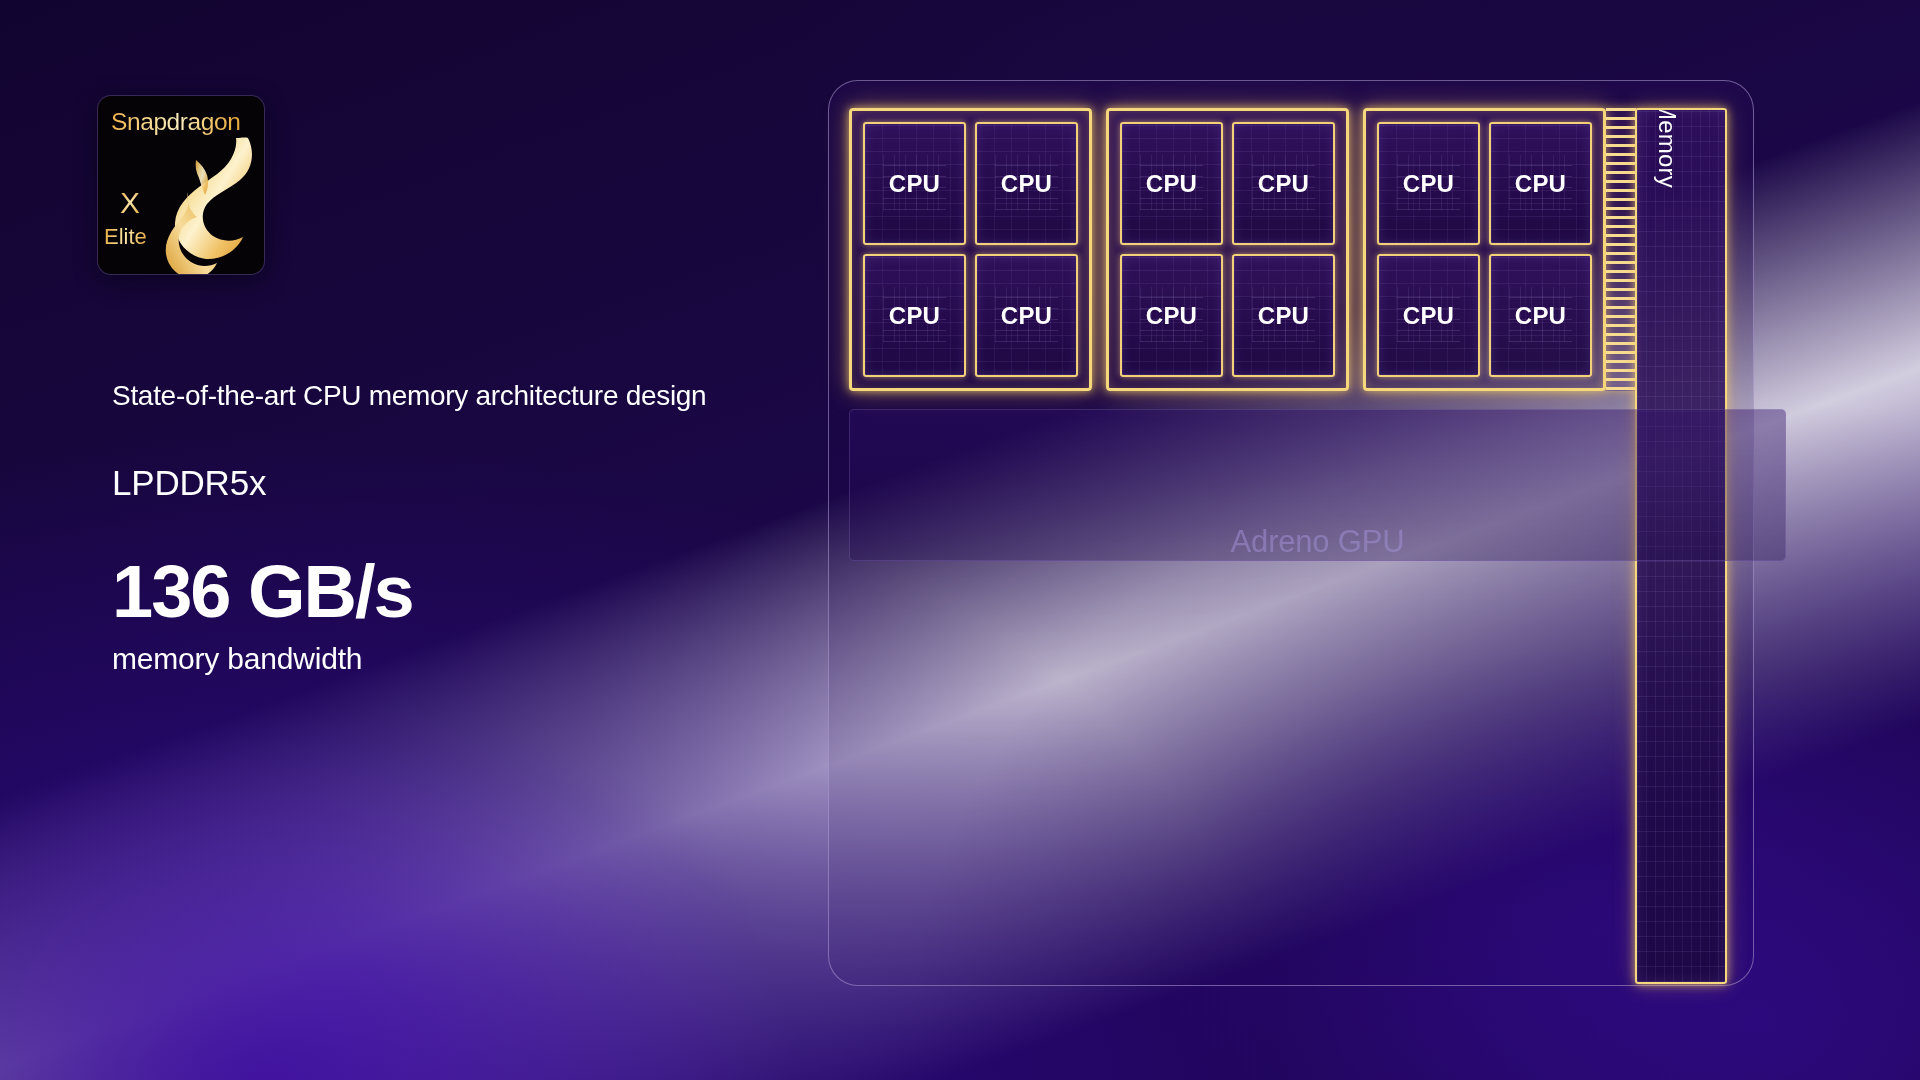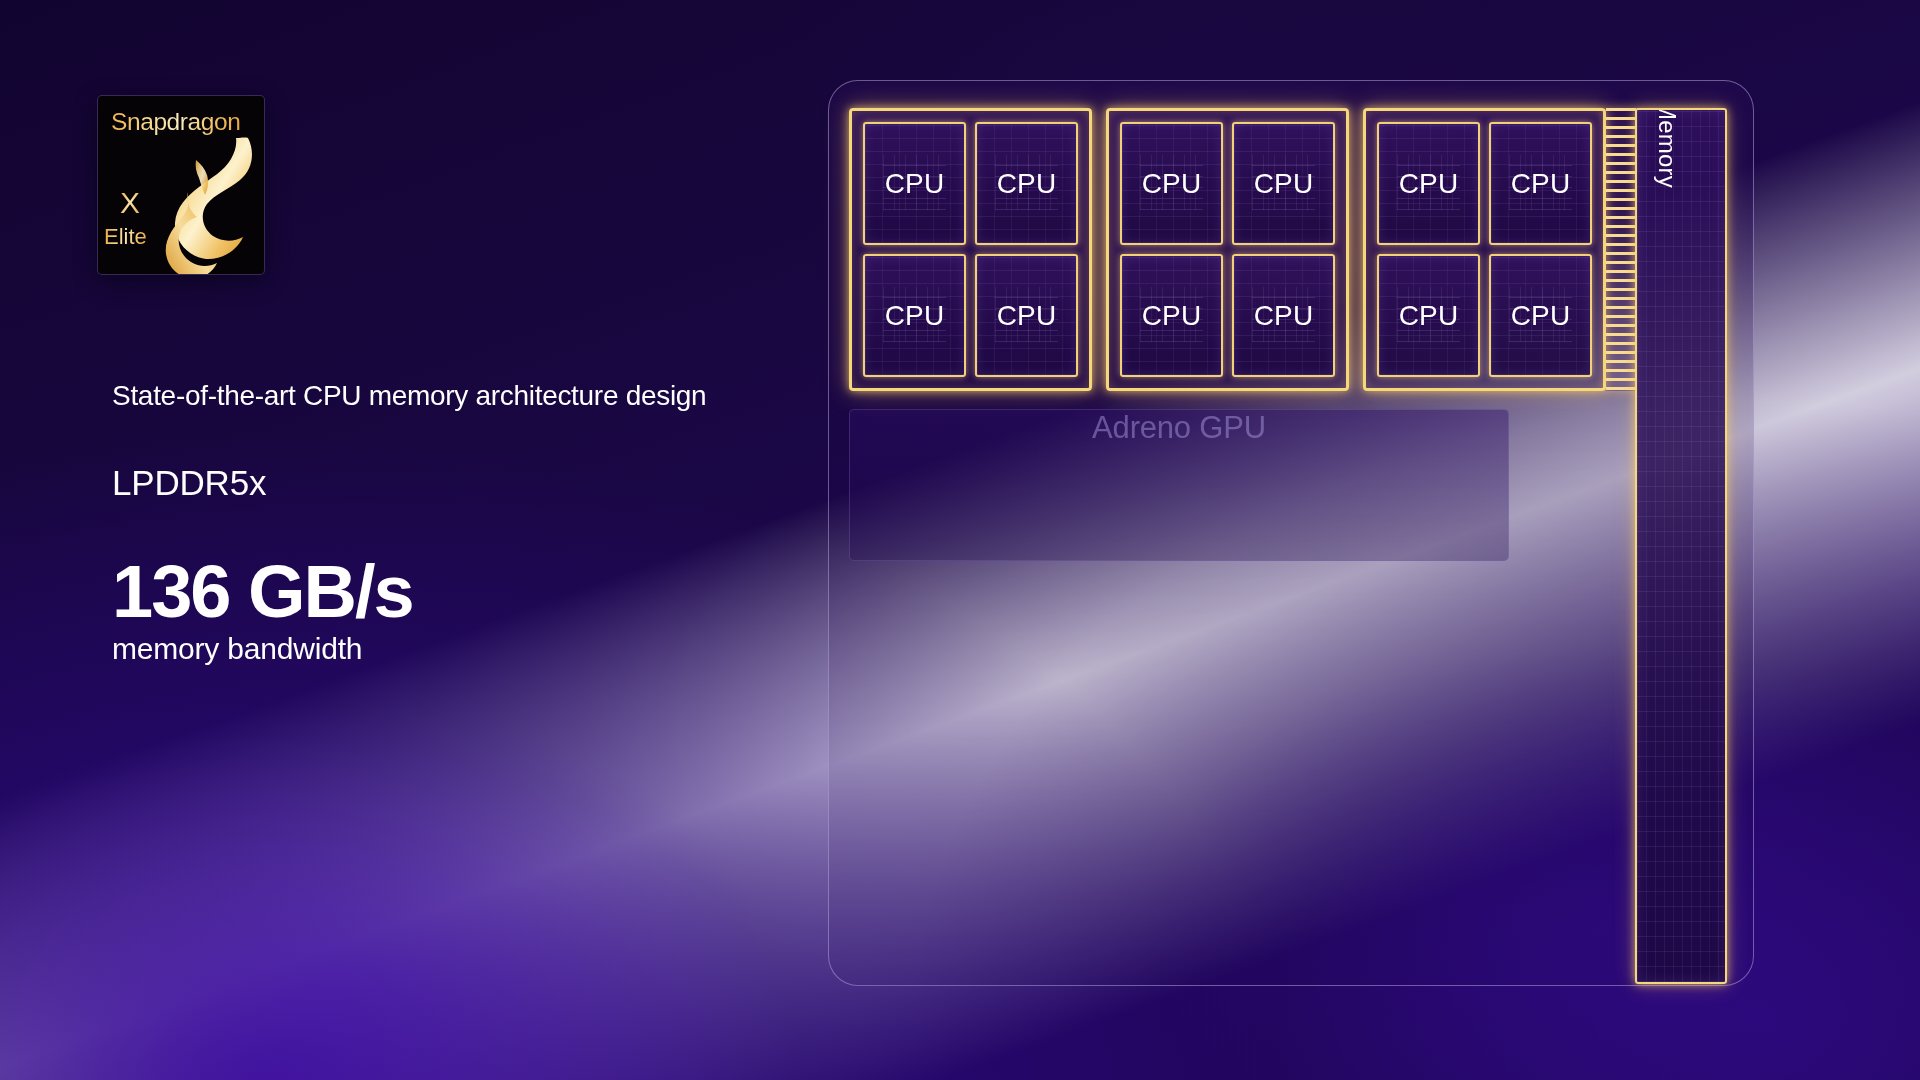--- a/index.html
+++ b/index.html
@@ -29,21 +29,21 @@
   .amb-b { left:980px; top:540px; width:1200px; height:760px;
     background:radial-gradient(closest-side, rgba(58,14,160,0.30), rgba(58,14,160,0) 72%); }
   .amb-c { left:640px; top:-220px; width:1100px; height:620px;
     background:radial-gradient(closest-side, rgba(28,8,70,0.55), rgba(28,8,70,0) 75%); }
 
   
   #logo-badge {
     position:absolute; left:98px; top:96px;
     width:166px; height:178px;
     background:#060306;
-    border-radius:4px;
+    border-radius:13px;
     box-shadow:0 0 0 1px rgba(150,130,190,0.30), 0 6px 24px rgba(0,0,0,0.45);
     overflow:hidden;
   }
   #logo-badge .brand {
     position:absolute; left:13px; top:12px;
     font-size:24.5px; letter-spacing:-0.4px;
     font-weight:400;
     background:linear-gradient(96deg,#f0b24a 0%,#f7d98d 30%,#fbeec0 52%,#f3c569 78%,#e8a637 100%);
     -webkit-background-clip:text; background-clip:text;
     color:transparent;
@@ -74,21 +74,21 @@
     font-size:35px; line-height:1.2; font-weight:400; color:#ffffff;
     letter-spacing:-0.2px;
   }
   .metric { margin-top:52px; }
   .metric + .metric { margin-top:72px; }
   .metric .value {
     font-size:74px; line-height:0.98; font-weight:700;
     letter-spacing:-2.0px; color:#ffffff;
   }
   .metric .caption {
-    margin-top:3px;
+    margin-top:13px;
     font-size:30px; line-height:1.15; font-weight:400;
     letter-spacing:-0.2px; color:#ffffff;
   }
 
   
   #soc {
     position:absolute; left:828px; top:80px;
     width:926px; height:906px;
     border:1.5px solid rgba(178,160,215,0.55);
     border-radius:30px;
@@ -138,21 +138,21 @@
   }
   .cpu-cell::before{
     content:""; position:absolute; left:18%; top:26%; width:64%; height:46%;
     background:
       repeating-linear-gradient(0deg, rgba(190,170,240,0.16) 0 1px, rgba(0,0,0,0) 1px 11px),
       repeating-linear-gradient(90deg, rgba(190,170,240,0.10) 0 1px, rgba(0,0,0,0) 1px 11px);
     pointer-events:none;
   }
   .cpu-cell .cpu-label {
     position:relative; z-index:2;
-    font-size:28px; color:#ffffff; font-weight:400; letter-spacing:0.2px;
+    font-size:24px; color:#ffffff; font-weight:700; letter-spacing:0.2px;
     text-shadow:0 0 9px rgba(40,10,80,0.95);
   }
 
   
   #bus {
     position:absolute; left:777px; top:27px;
     width:30px; height:283px;
     background:repeating-linear-gradient(180deg,
       #f7dc92 0 3px,
       rgba(60,22,110,0.22) 3px 9px);
@@ -179,25 +179,25 @@
     position:absolute; left:50%; top:34px;
     transform:translateX(-50%) rotate(90deg);
     transform-origin:center top;
     white-space:nowrap;
     font-size:24px; color:#ffffff; letter-spacing:0.2px;
     text-shadow:0 0 9px rgba(40,10,80,0.9);
   }
 
   
   .dim-block {
-    position:absolute; left:20px; width:660px;
+    position:absolute; left:20px; width:937px;
     border:1.2px solid rgba(150,130,200,0.26);
     border-radius:5px;
     background:linear-gradient(180deg, rgba(46,14,104,0.42), rgba(30,8,76,0.30));
-    display:flex; align-items:flex-start; justify-content:center;
+    display:flex; align-items:flex-end; justify-content:center;
   }
   .dim-block .dim-label {
     font-size:31px; letter-spacing:-0.2px;
     color:rgba(163,146,214,0.52);
   }
   #gpu-block { top:328px; height:152px; }
   #npu-block { top:498px; height:152px; }
 </style>
 </head>
 <body>

